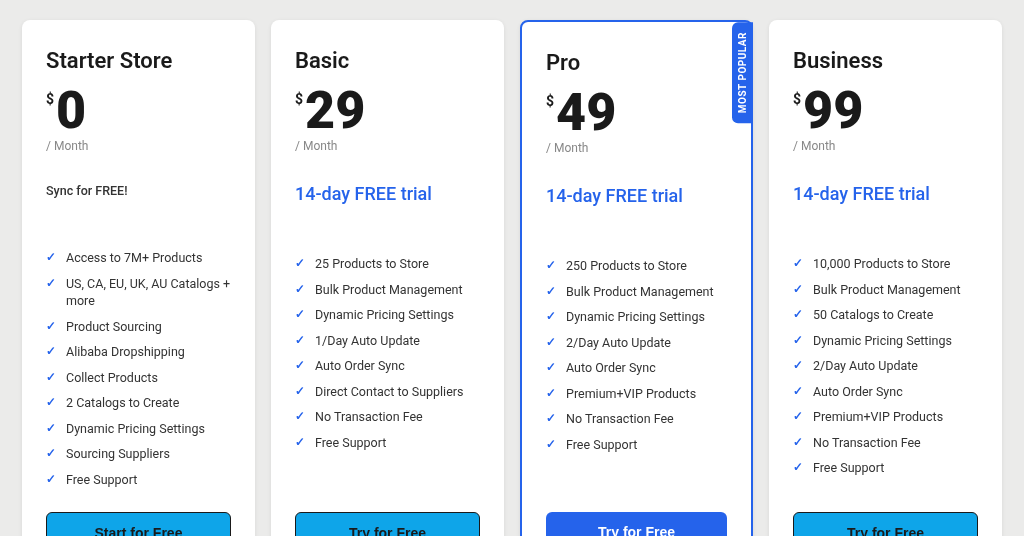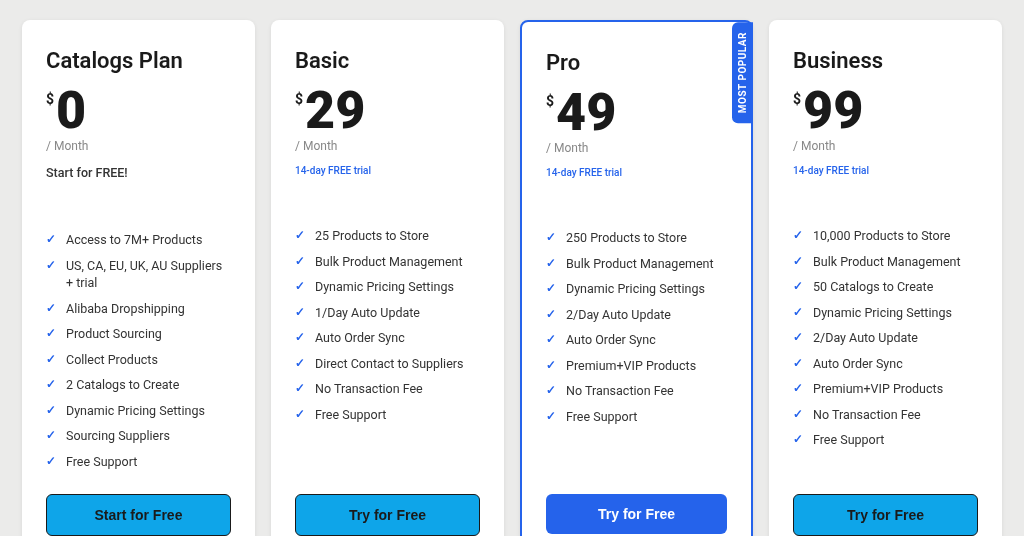--- a/index.html
+++ b/index.html
@@ -68,21 +68,21 @@
     }
     .price-amount {
       font-size: 52px;
       font-weight: 900;
       color: #1a1a1a;
       line-height: 1;
     }
     .price-period {
       font-size: 12px;
       color: #888;
-      margin-bottom: 12px;
+      margin-bottom: 30px;
     }
     .features-list {
       list-style: none;
       flex: 1;
       margin-bottom: 20px;
       margin-top: 37px;
     }
     .features-list li {
       font-size: 12.5px;
       color: #333;
@@ -93,21 +93,21 @@
     }
     .features-list li::before {
       content: '✓';
       position: absolute;
       left: 0;
       color: #2563eb;
       font-weight: 700;
       font-size: 12px;
     }
     .trial-text {
-      font-size: 10px;
+      font-size: 18px;
       color: #2563eb;
       font-weight: 500;
       margin-bottom: 10px;
     }
     .starter-text {
       font-size: 12.5px;
       color: #333;
       font-weight: 500;
       margin-bottom: 10px;
     }
@@ -131,32 +131,32 @@
       border: none;
       color: #fff;
     }
   </style>
 </head>
 <body>
 
 <div class="pricing-grid">
 <div class="plan-card">
 
-      <div class="plan-name">Catalogs Plan</div>
+      <div class="plan-name">Starter Store</div>
       <div class="price-row">
         <span class="price-dollar">$</span>
         <span class="price-amount">0</span>
       </div>
       <div class="price-period">/ Month</div>
-      <div class="starter-text">Start for FREE!</div>
+      <div class="starter-text">Sync for FREE!</div>
       <ul class="features-list">
         <li>Access to 7M+ Products</li>
-        <li>US, CA, EU, UK, AU Suppliers + trial</li>
+        <li>US, CA, EU, UK, AU Catalogs + more</li>
+        <li>Product Sourcing</li>
         <li>Alibaba Dropshipping</li>
-        <li>Product Sourcing</li>
         <li>Collect Products</li>
         <li>2 Catalogs to Create</li>
         <li>Dynamic Pricing Settings</li>
         <li>Sourcing Suppliers</li>
         <li>Free Support</li>
       </ul>
       <button class="cta-button cta-outline">Start for Free</button>
     </div>
     <div class="plan-card">
 

